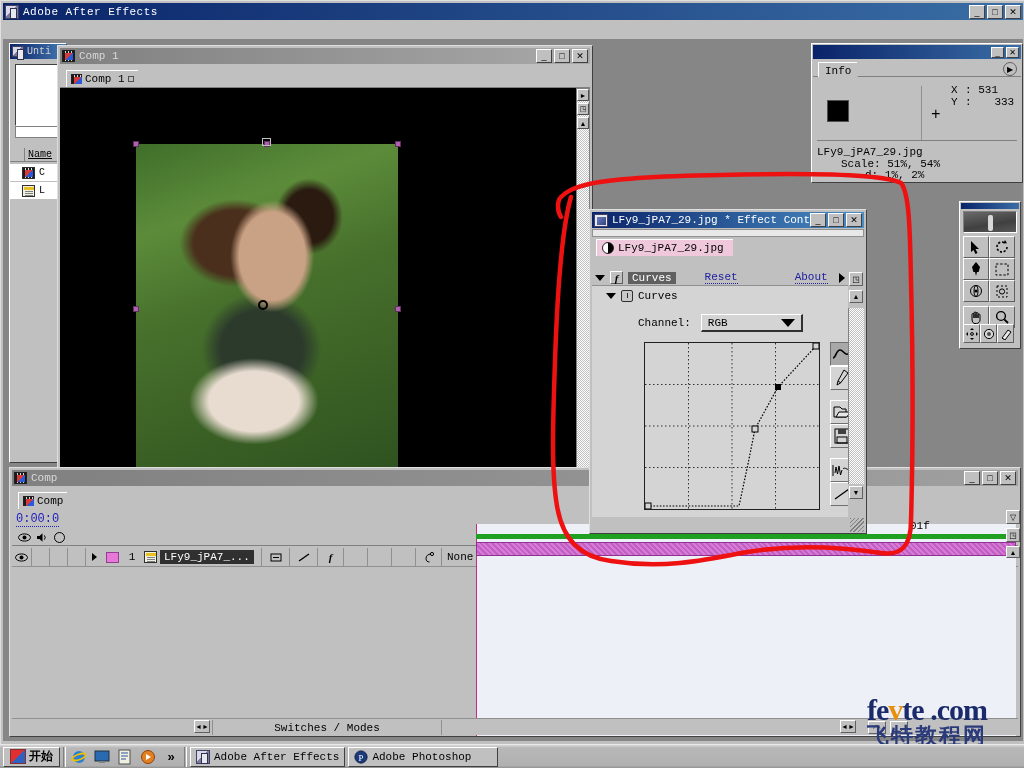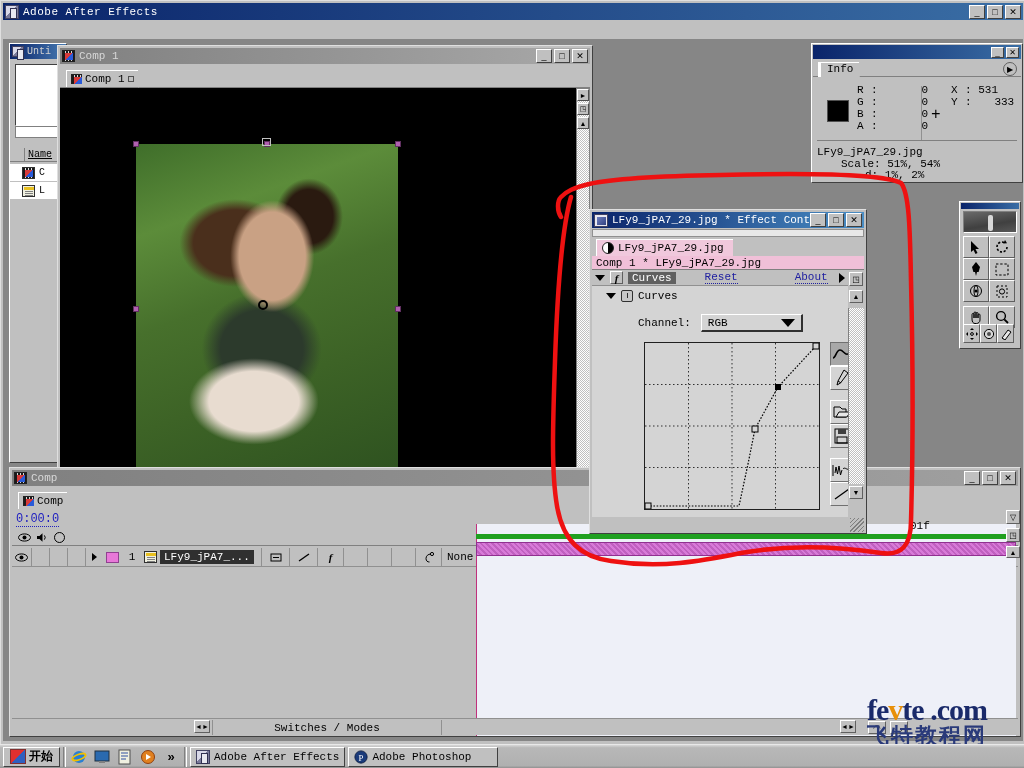--- a/index.html
+++ b/index.html
@@ -243,22 +243,22 @@
     border-top:1px solid #fff;border-left:1px solid #fff;
     border-right:1px solid #404040;border-bottom:1px solid #404040;
     font-size:8px;line-height:9px;text-align:center;
   }
   #info-tabrow {
     left:1px; top:16px; width:208px; height:17px; background:#c0c0c0;
     border-bottom:1px solid #808080;
   }
   .pal-tab {
     position:absolute; left:5px; top:2px; height:15px; background:#c0c0c0;
-    border-top:1px solid #fff; border-left:3px solid #ffffff;
-    padding:0 6px; display:flex;align-items:flex-start;
+    border-top:1px solid #fff; border-left:1px solid #ffffff;
+    padding:0 6px; display:flex;align-items:flex-end;
     font-family:"Liberation Mono",monospace; font-size:11px;
   }
   .pal-tab::after{
     content:''; position:absolute; right:-8px; top:-1px;
     border-left:8px solid #c0c0c0; border-bottom:16px solid transparent;
   }
   .pal-menu-btn {
     position:absolute; right:4px; top:2px; width:14px;height:14px;
     border-radius:50%; background:#c0c0c0;
     border:1px solid #606060;
@@ -688,38 +688,20 @@
       <span class="pal-btn">✕</span>
     </div>
     <div class="abs" id="info-tabrow">
       <div class="pal-tab">
         <span>Info</span>
       </div>
       <span class="pal-menu-btn">▶</span>
     </div>
     <div class="abs" id="info-body">
       <div class="abs" id="info-swatch"></div>
-      <div class="abs" style="left:44px;top:6px">
-        <div class="info-ch">
-          <span style="display:inline-block;width:14px">R</span>:
-          <span style="display:inline-block;width:44px;text-align:right">0</span>
-        </div>
-        <div class="info-ch">
-          <span style="display:inline-block;width:14px">G</span>:
-          <span style="display:inline-block;width:44px;text-align:right">0</span>
-        </div>
-        <div class="info-ch">
-          <span style="display:inline-block;width:14px">B</span>:
-          <span style="display:inline-block;width:44px;text-align:right">0</span>
-        </div>
-        <div class="info-ch">
-          <span style="display:inline-block;width:14px">A</span>:
-          <span style="display:inline-block;width:44px;text-align:right">0</span>
-        </div>
-      </div>
       <div class="abs" id="info-divider"></div>
       <div class="abs" id="info-plus">+</div>
       <div class="abs" style="left:138px;top:6px">
         <div class="info-ch">
           <span style="display:inline-block;width:14px">X</span>:
           <span style="display:inline-block;width:36px;text-align:left">531</span>
         </div>
         <div class="info-ch">
           <span style="display:inline-block;width:14px">Y</span>:
           <span style="display:inline-block;width:36px;text-align:right">333</span>
@@ -932,21 +914,20 @@
     <div class="abs" id="effect-topbar"></div>
 
     <div class="abs" id="effect-tabrow">
       <div class="fx-tab">
         <span class="ico-fxtab"></span>
         <span>LFy9_jPA7_29.jpg</span>
         <span class="sq"></span>
       </div>
     </div>
 
-    <div class="abs" id="effect-subhdr">Comp 1 * LFy9_jPA7_29.jpg</div>
 
     <div class="abs" id="effect-ctrlrow">
       <span class="tri-dn"></span>
       <span class="fx-icon-f">f</span>
       <span class="fx-name-sel">Curves</span>
       <span class="fx-link" style="margin-left:24px">Reset</span>
       <span class="fx-link" style="margin-left:52px">About</span>
       <span class="tri-rt" style="margin-left:6px"></span>
     </div>
 

